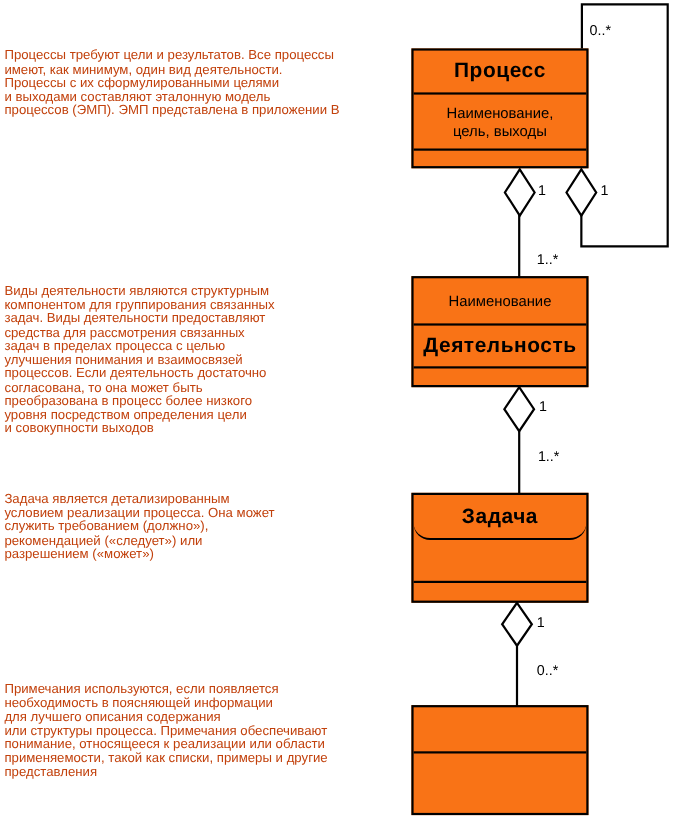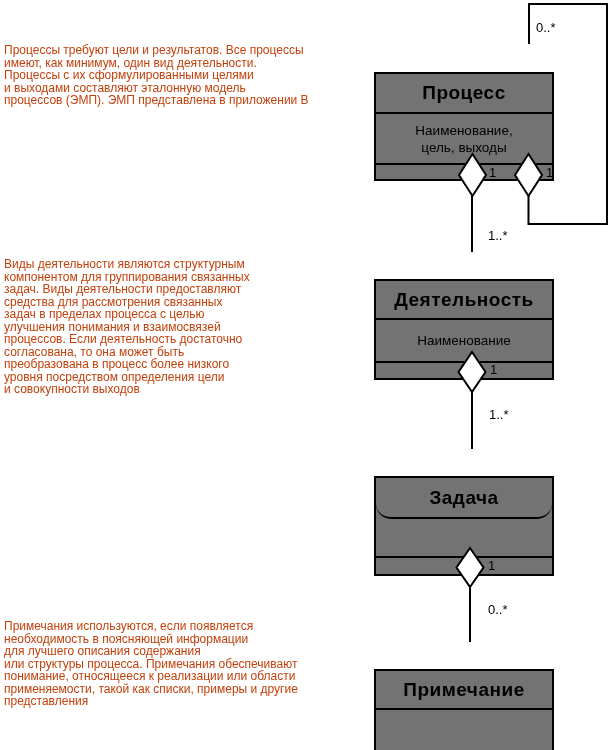--- a/index.html
+++ b/index.html
@@ -8,25 +8,24 @@
     background:#fff; color:#000;
     font-family:"Liberation Sans", sans-serif;
     overflow:hidden;
   }
   .para {
     position:absolute; left:4px; width:380px;
     font-size:12px; line-height:12.5px;
     white-space:pre-line; color:#c2410c;
   }
   .uml-class {
-    position:absolute; left:374px; width:180px;
-    background:#737373; border:2px solid #000;
+    position:absolute; left:374px; width:161px;
+    background:#f97316; border:2px solid #000;
     box-sizing:border-box; display:flex; flex-direction:column;
     z-index:2;
-    margin-top:28px;
   }
   .comp {
     box-sizing:border-box; border-bottom:2px solid #000;
     display:flex; align-items:center; justify-content:center;
     text-align:center;
   }
   .comp:last-child { border-bottom:none; flex:1; }
   .comp-title { font-weight:bold; font-size:19px; letter-spacing:0.5px; }
   .comp-attrs { font-size:13.5px; line-height:17px; white-space:pre-line; }
   .connectors {
@@ -50,49 +49,53 @@
 компонентом для группирования связанных
 задач. Виды деятельности предоставляют
 средства для рассмотрения связанных
 задач в пределах процесса с целью
 улучшения понимания и взаимосвязей
 процессов. Если деятельность достаточно
 согласована, то она может быть
 преобразована в процесс более низкого
 уровня посредством определения цели
 и совокупности выходов</div>
+  <div class="para" style="top:447px;">Задача является детализированным
+условием реализации процесса. Она может
+служить требованием (должно»),
+рекомендацией («следует») или
+разрешением («может»)</div>
   <div class="para" style="top:620px;">Примечания используются, если появляется
 необходимость в поясняющей информации
 для лучшего описания содержания
 или структуры процесса. Примечания обеспечивают
 понимание, относящееся к реализации или области
 применяемости, такой как списки, примеры и другие
 представления</div>
 
   <div class="uml-class" style="top:44px; height:109px;">
     <div class="comp comp-title" style="height:40px;">Процесс</div>
     <div class="comp comp-attrs" style="height:51px;">Наименование,
 цель, выходы</div>
     <div class="comp"></div>
   </div>
 
   <div class="uml-class" style="top:251px; height:101px;">
+    <div class="comp comp-attrs" style="height:43px;">Наименование</div>
     <div class="comp comp-title" style="height:39px;">Деятельность</div>
-    <div class="comp comp-attrs" style="height:43px;">Наименование</div>
     <div class="comp"></div>
   </div>
 
   <div class="uml-class" style="top:448px; height:100px;">
     <div class="comp comp-title" style="height:41px;border-radius:15px;">Задача</div>
     <div class="comp comp-attrs" style="height:39px;"></div>
     <div class="comp"></div>
   </div>
 
   <div class="uml-class" style="top:641px; height:100px;">
-    <div class="comp comp-title" style="height:39px;">Примечание</div>
     <div class="comp comp-attrs" style="height:42px;"></div>
     <div class="comp"></div>
   </div>
 
   <svg class="connectors" width="616" height="750" viewBox="0 0 616 750">
 
     <polyline points="528.5,194 528.5,224 607,224 607,4 529,4 529,44" fill="none" stroke="#000" stroke-width="2"></polyline>
 
     <line x1="472" y1="194" x2="472" y2="252" stroke="#000" stroke-width="2"></line>
     <line x1="472" y1="390" x2="472" y2="449" stroke="#000" stroke-width="2"></line>

